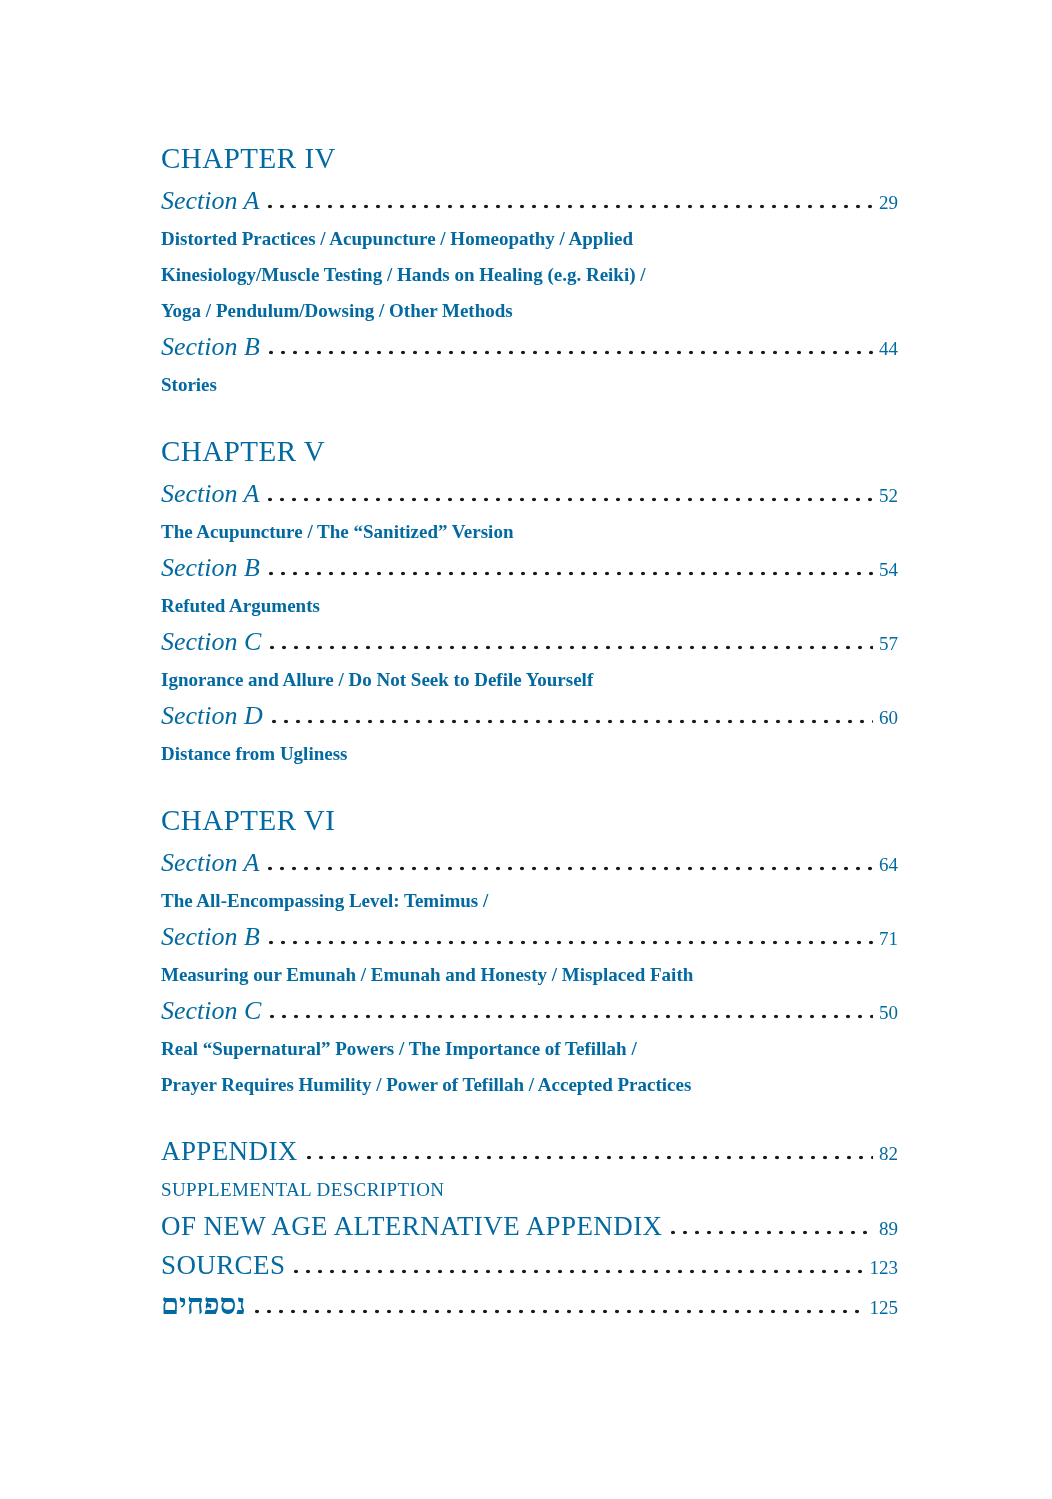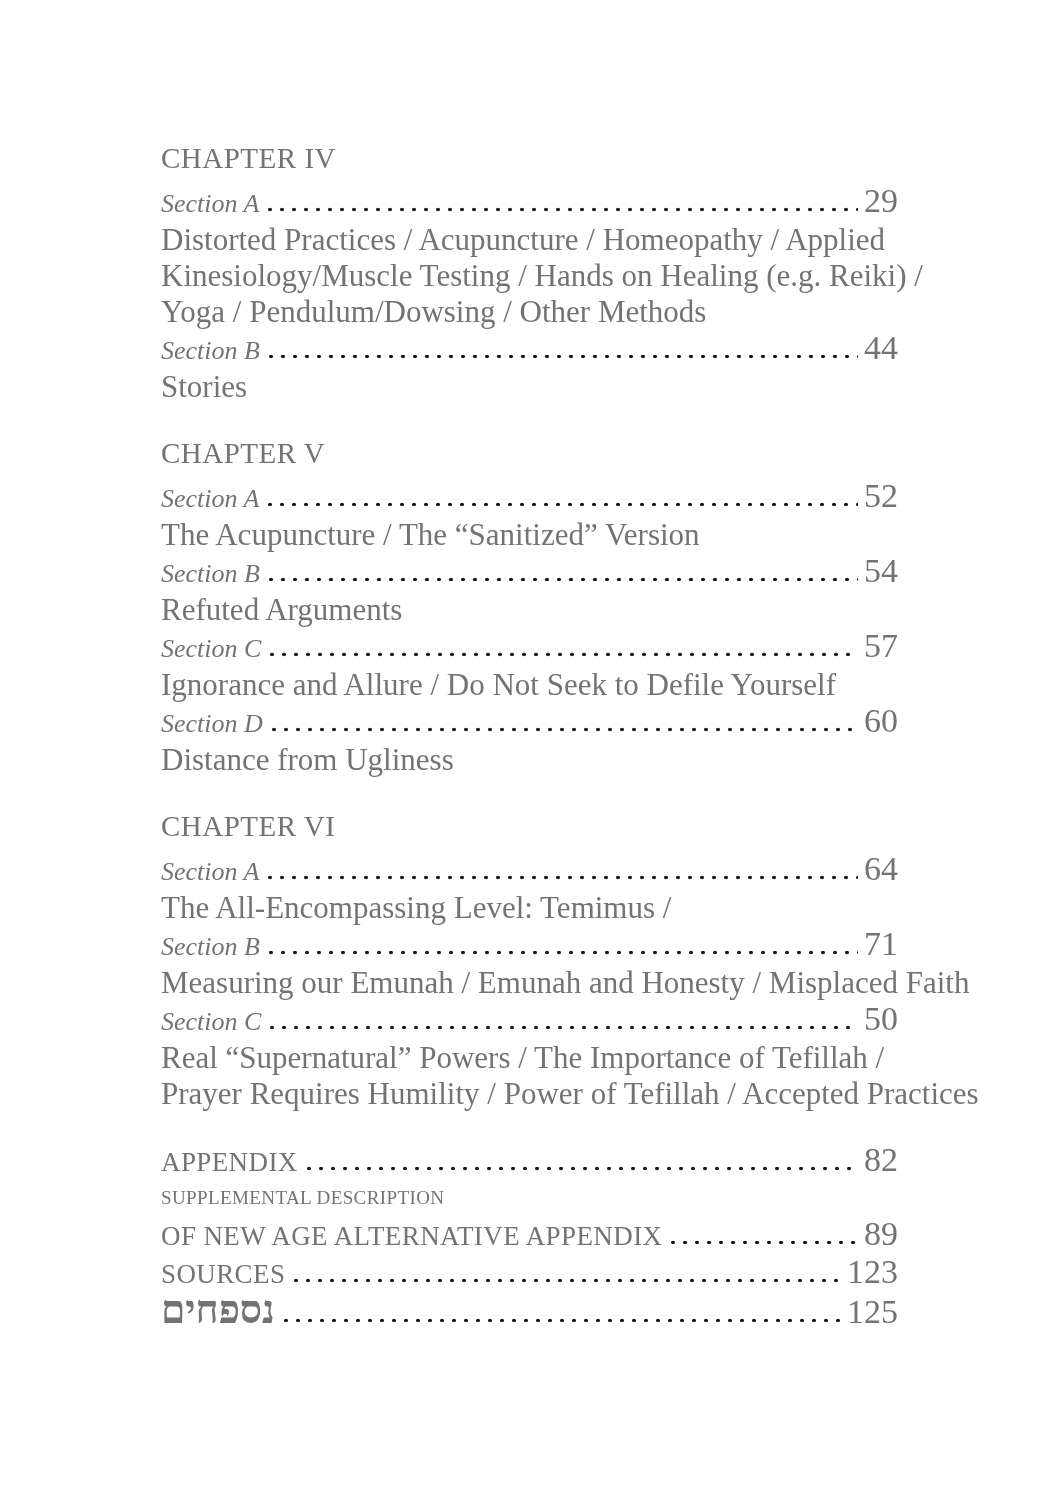--- a/index.html
+++ b/index.html
@@ -7,21 +7,21 @@
     padding: 0;
     background: #ffffff;
   }
   .page {
     position: relative;
     width: 1052px;
     height: 1499px;
     background: #ffffff;
     overflow: hidden;
     font-family: "Liberation Serif", "DejaVu Serif", serif;
-    color: #737373;
+    color: #0369a1;
   }
   .toc {
     position: absolute;
     top: 140px;
     left: 161px;
     width: 737px;
   }
   .group { margin-bottom: 30px; }
   .group:last-child { margin-bottom: 0; }
   .chapter-heading {
@@ -40,42 +40,43 @@
   .sec-label {
     font-style: italic;
     font-size: 26px;
   }
   .caps-label {
     font-size: 27px;
     letter-spacing: 0.4px;
     text-align: right;
   }
   .hebrew-label {
-    font-size: 39px;
+    font-size: 29px;
     font-weight: bold;
     text-align: center;
   }
   .leader {
     flex: 1 1 auto;
     align-self: baseline;
     height: 5px;
     margin: 0 6px 0 9px;
     background-image: radial-gradient(circle at 2px 2.5px, #1a1a1a 1.6px, rgba(0,0,0,0) 2.1px);
     background-size: 12px 5px;
     background-repeat: repeat-x;
     background-position: left bottom;
   }
   .page-num {
-    font-size: 34px;
+    font-size: 19px;
     flex: 0 0 auto;
   }
   .desc {
-    font-size: 31px;
+    font-size: 19px;
     line-height: 36px;
     white-space: nowrap;
+    font-weight: bold;
   }
   .caps-plain {
     font-size: 19px;
     line-height: 36px;
     letter-spacing: 0.4px;
     white-space: nowrap;
   }
 </style>
 </head>
 <body>

